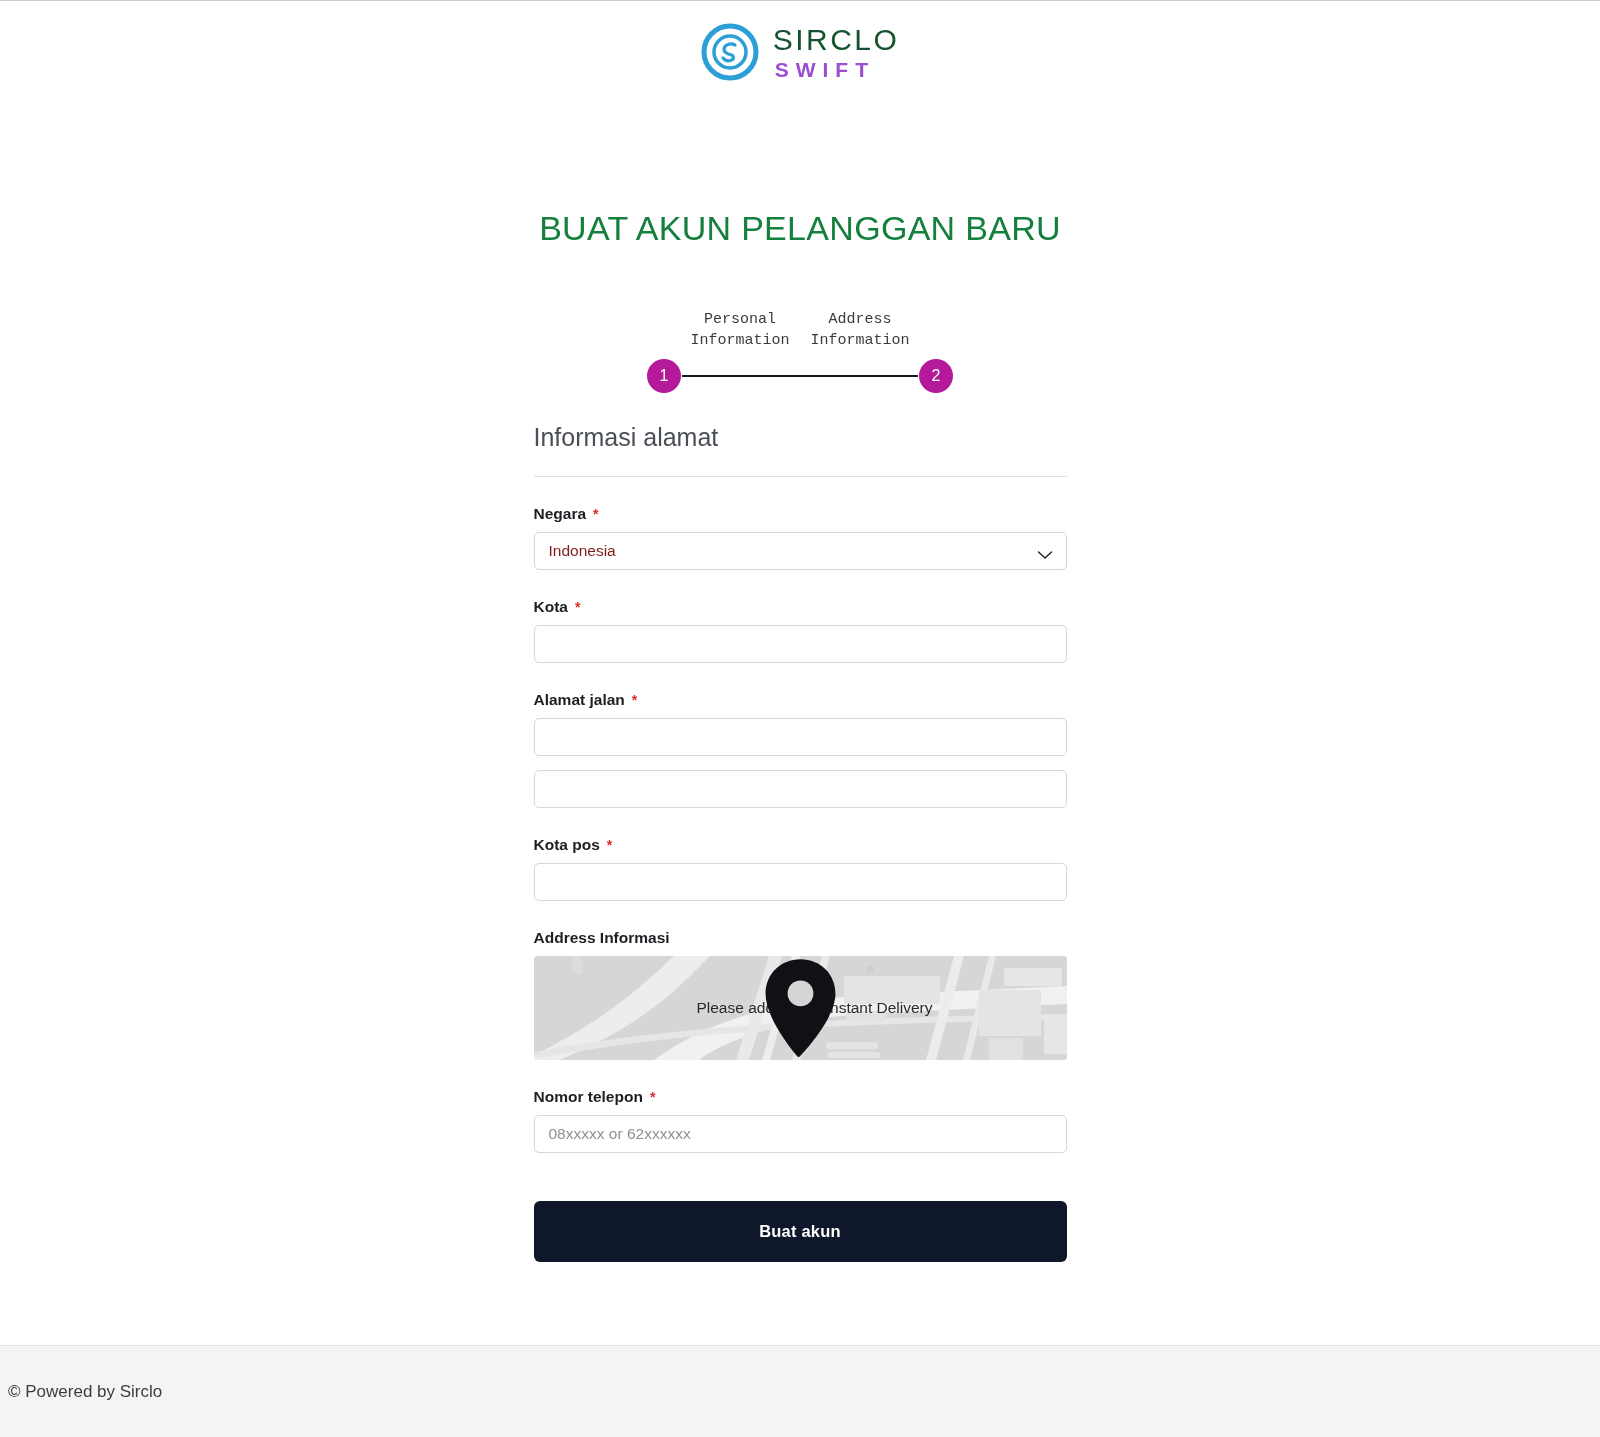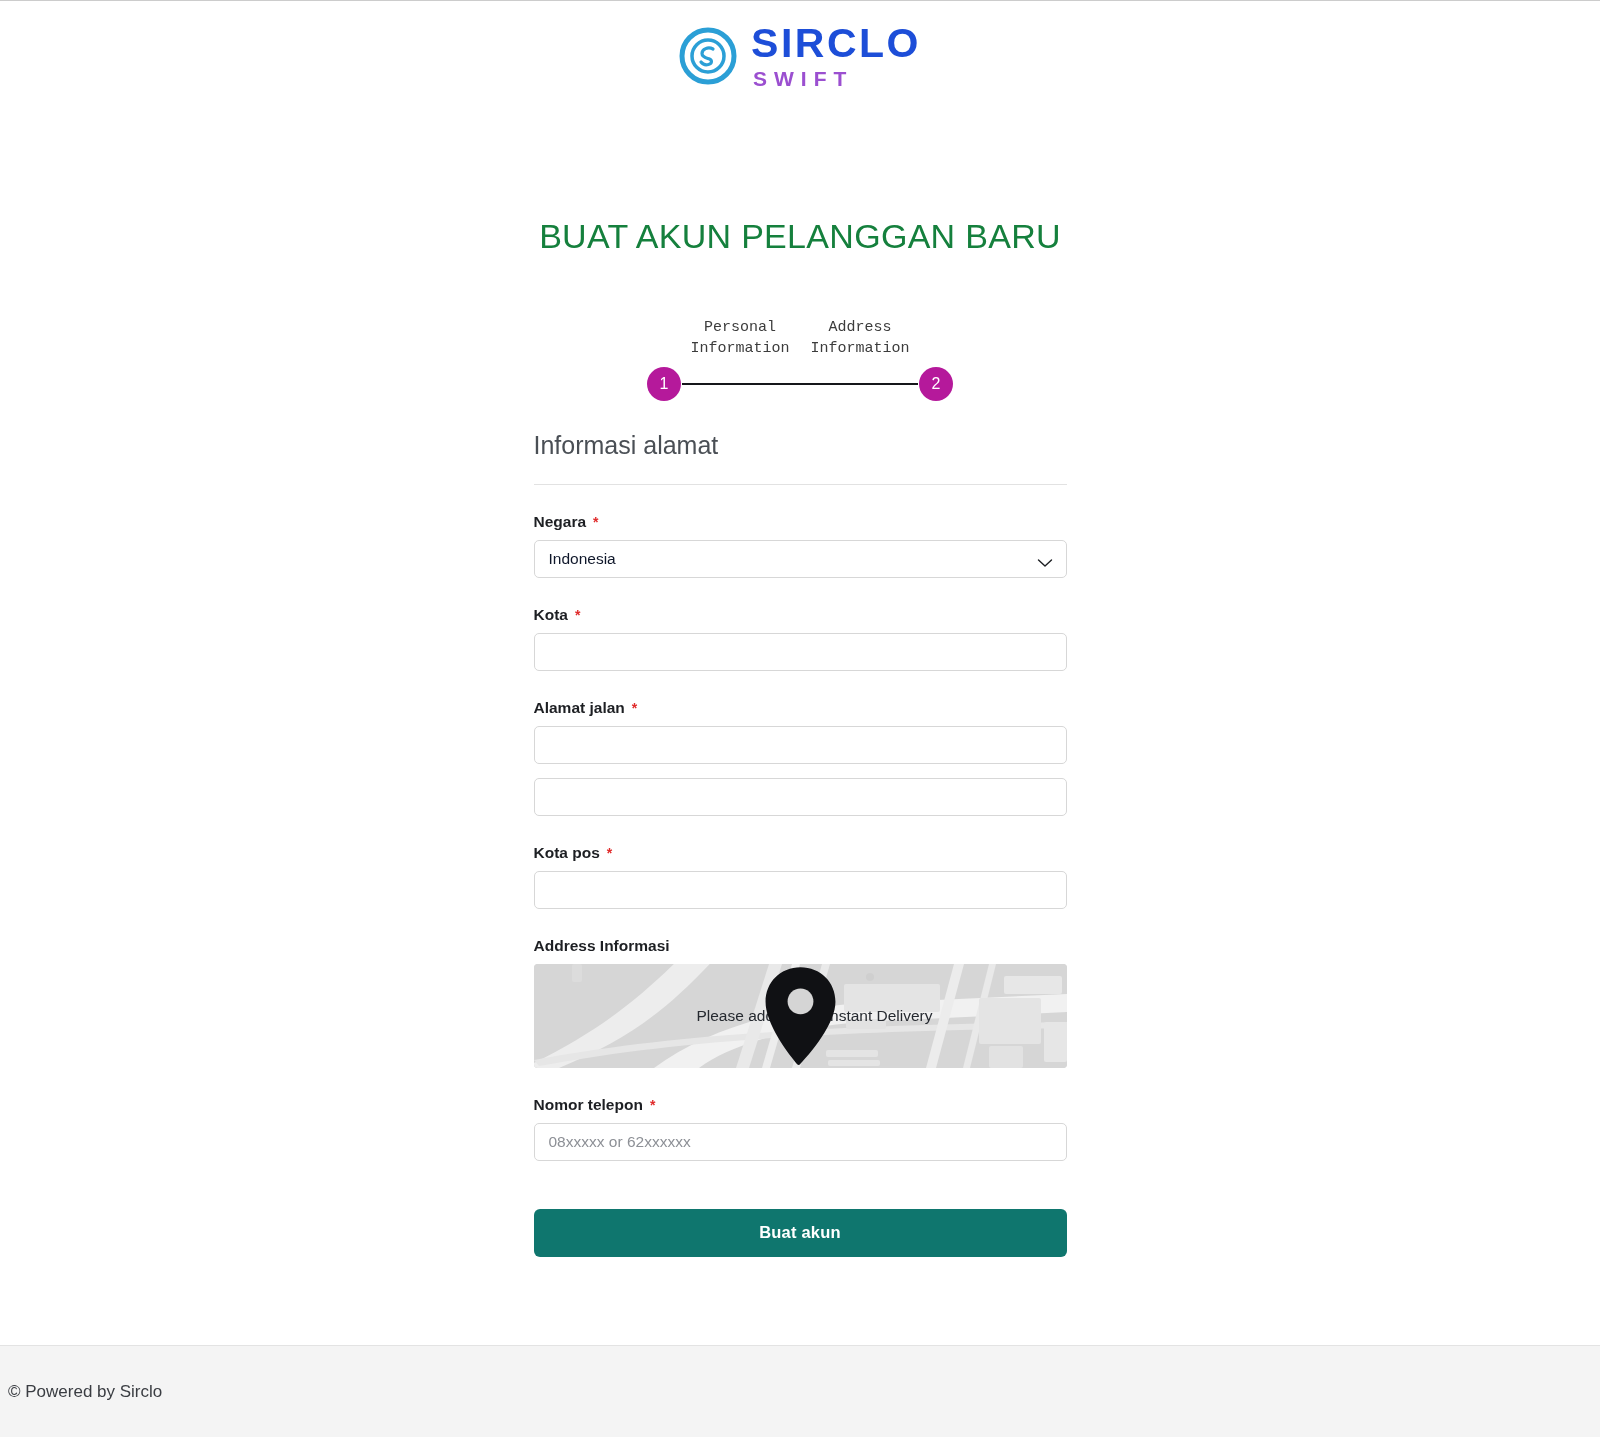--- a/index.html
+++ b/index.html
@@ -27,24 +27,24 @@
     align-items: center;
   }
   .logo-wrap {
     display: flex;
     align-items: center;
     gap: 14px;
   }
   .logo-mark { width: 58px; height: 58px; display: block; }
   .logo-text { display: flex; flex-direction: column; line-height: 1; }
   .logo-sirclo {
-    font-size: 41px;
+    font-size: 30px;
     letter-spacing: 2.5px;
-    font-weight: 700;
-    color: #1d4ed8;
+    font-weight: 400;
+    color: #14532d;
     font-family: "Liberation Sans", sans-serif;
   }
   .logo-swift {
     font-size: 21px;
     letter-spacing: 7px;
     font-weight: 700;
     color: #9b4fd0;
     margin-top: 4px;
     margin-left: 2px;
   }
@@ -141,21 +141,21 @@
   .req { color: #e02b2b; font-size: 14px; margin-left: 7px; }
 
   .input, .select {
     width: 100%;
     height: 38px;
     border: 1px solid #d7d7d7;
     border-radius: 5px;
     background: #ffffff;
     padding: 0 14px;
     font-size: 15.5px;
-    color: #0f172a;
+    color: #7f1d1d;
     font-family: "Liberation Sans", sans-serif;
     outline: none;
   }
   .input::placeholder { color: #8d9096; }
   .input.second { margin-top: 14px; }
 
   .select-wrap { position: relative; }
   .select {
     appearance: none;
     -webkit-appearance: none;
@@ -193,22 +193,22 @@
   .map-text {
     font-size: 15.5px;
     color: #262a30;
     font-weight: 400;
   }
 
   
   .submit {
     margin-top: 48px;
     width: 100%;
-    height: 48px;
-    background: #0f766e;
+    height: 61px;
+    background: #0f172a;
     color: #ffffff;
     border: none;
     border-radius: 6px;
     font-size: 16.5px;
     font-weight: 700;
     font-family: "Liberation Sans", sans-serif;
     cursor: pointer;
     letter-spacing: 0.2px;
   }
 

